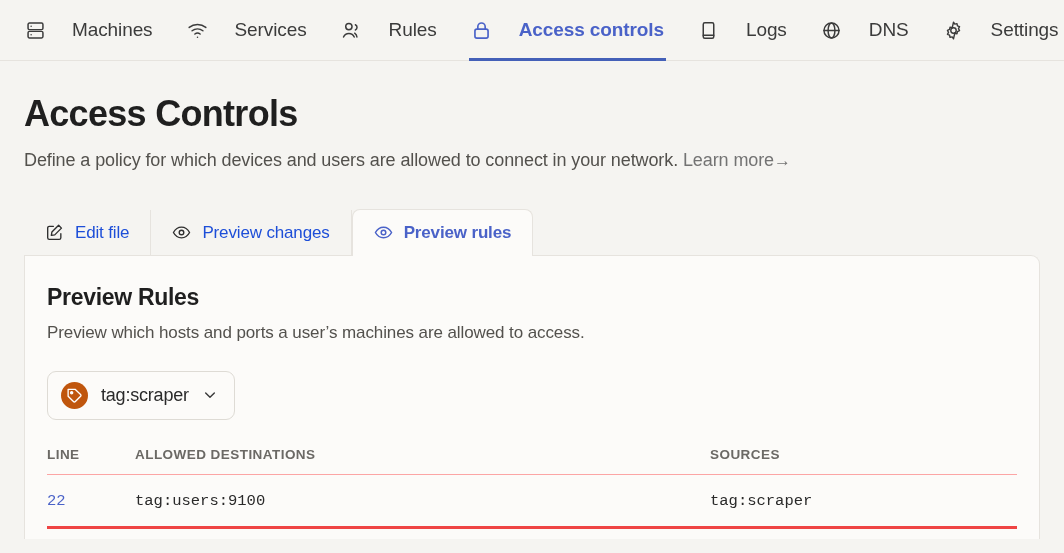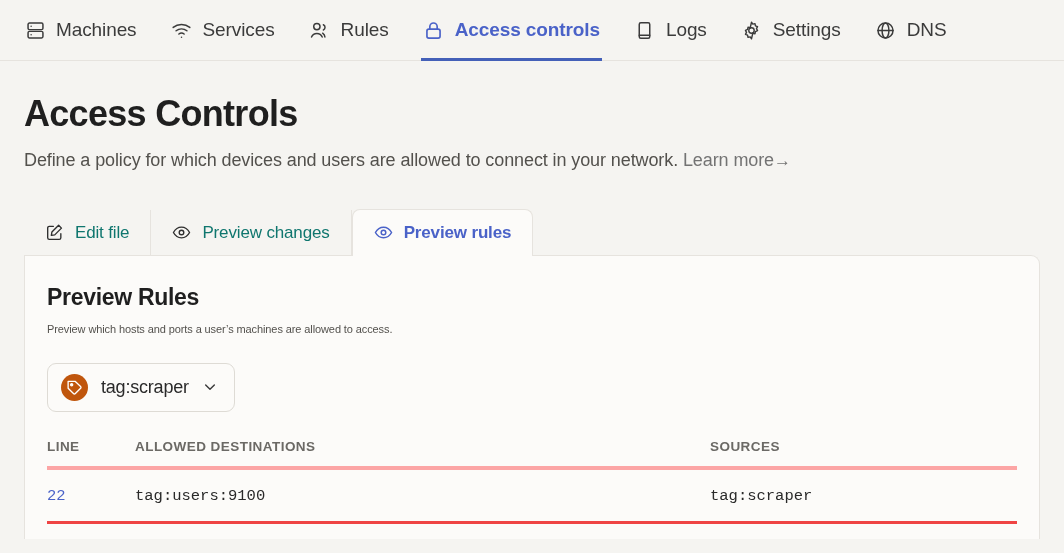--- a/index.html
+++ b/index.html
@@ -21,21 +21,21 @@
     height: 61px;
     background: #F5F4F1;
     border-bottom: 1px solid #E6E3DE;
     display: flex;
     align-items: center;
     padding: 0 0 0 24px;
   }
   .nav-item {
     display: flex;
     align-items: center;
-    gap: 10px;
+    gap: 26px;
     height: 61px;
     padding: 0 0 0 0;
     margin-right: 34px;
     position: relative;
     cursor: pointer;
     color: #3B3B3B;
     font-size: 19px;
     letter-spacing: -0.1px;
     white-space: nowrap;
   }
@@ -89,21 +89,21 @@
     padding-left: 0;
     height: 46px;
   }
   .tab {
     display: flex;
     align-items: center;
     gap: 11px;
     height: 46px;
     padding: 0 21px;
     font-size: 17px;
-    color: #0f766e;
+    color: #1d4ed8;
     letter-spacing: -0.15px;
     cursor: pointer;
     background: #F5F4F1;
     border-right: 1px solid #E6E3DE;
     position: relative;
     white-space: nowrap;
   }
   .tab:first-child { border-top-left-radius: 8px; }
   .tab.active {
     background: #FCFBF9;
@@ -136,21 +136,21 @@
   .card-title {
     margin: 0;
     font-size: 23px;
     font-weight: 700;
     color: #1F1F1F;
     letter-spacing: -0.3px;
   }
   .card-sub {
     margin: 0;
     padding-top: 12px;
-    font-size: 11px;
+    font-size: 17px;
     color: #53514D;
     letter-spacing: -0.1px;
   }
 
   
   .tag-select {
     margin-top: 28px;
     display: inline-flex;
     align-items: center;
     gap: 13px;
@@ -188,21 +188,21 @@
     table-layout: fixed;
   }
   .rules-table th {
     text-align: left;
     font-size: 13.5px;
     font-weight: 700;
     letter-spacing: 0.45px;
     color: #6B6965;
     padding: 0 0 12px 0;
     text-transform: uppercase;
-    border-bottom: 4px solid #fca5a5;
+    border-bottom: 1px solid #fca5a5;
   }
   .rules-table td {
     padding: 17px 0 16px 0;
     font-family: "Liberation Mono", "DejaVu Sans Mono", monospace;
     font-size: 15.5px;
     color: #2A2A2A;
     border-bottom: 3px solid #ef4444;
     vertical-align: top;
   }
   .col-line   { width: 88px; }
@@ -271,37 +271,37 @@
       <svg width="21" height="21" viewBox="0 0 24 24" fill="none" stroke="#3B3B3B" stroke-width="1.7" stroke-linecap="round" stroke-linejoin="round">
         <rect x="6" y="3.2" width="12" height="17.6" rx="1.8"></rect>
         <line x1="6" y1="17.4" x2="18" y2="17.4"></line>
       </svg>
     </span>
     <span class="nav-label">Logs</span>
   </div>
 
   <div class="nav-item">
     <span class="nav-icon">
+      <svg width="21" height="21" viewBox="0 0 24 24" fill="none" stroke="#3B3B3B" stroke-width="1.7" stroke-linecap="round" stroke-linejoin="round">
+        <circle cx="12" cy="12" r="8.6"></circle>
+        <line x1="3.4" y1="12" x2="20.6" y2="12"></line>
+        <ellipse cx="12" cy="12" rx="3.9" ry="8.6"></ellipse>
+      </svg>
+    </span>
+    <span class="nav-label">DNS</span>
+  </div>
+
+  <div class="nav-item">
+    <span class="nav-icon">
       <svg width="21" height="21" viewBox="0 0 24 24" fill="none" stroke="#3B3B3B" stroke-width="1.6" stroke-linecap="round" stroke-linejoin="round">
         <circle cx="12" cy="12" r="3.1"></circle>
         <path d="M12 2.6l1.5 2.1 2.5-.6.5 2.5 2.4 1-1.2 2.3 1.2 2.3-2.4 1-.5 2.5-2.5-.6L12 21.4l-1.5-2.1-2.5.6-.5-2.5-2.4-1 1.2-2.3L5.1 11.8l2.4-1 .5-2.5 2.5.6z"></path>
       </svg>
     </span>
     <span class="nav-label">Settings</span>
-  </div>
-
-  <div class="nav-item">
-    <span class="nav-icon">
-      <svg width="21" height="21" viewBox="0 0 24 24" fill="none" stroke="#3B3B3B" stroke-width="1.7" stroke-linecap="round" stroke-linejoin="round">
-        <circle cx="12" cy="12" r="8.6"></circle>
-        <line x1="3.4" y1="12" x2="20.6" y2="12"></line>
-        <ellipse cx="12" cy="12" rx="3.9" ry="8.6"></ellipse>
-      </svg>
-    </span>
-    <span class="nav-label">DNS</span>
   </div>
 
 </nav>
 
 <div class="page">
 
   <h1 class="page-title">Access Controls</h1>
 
   <p class="page-sub">
     <span>Define a policy for which devices and users are allowed to connect in your network.</span>

